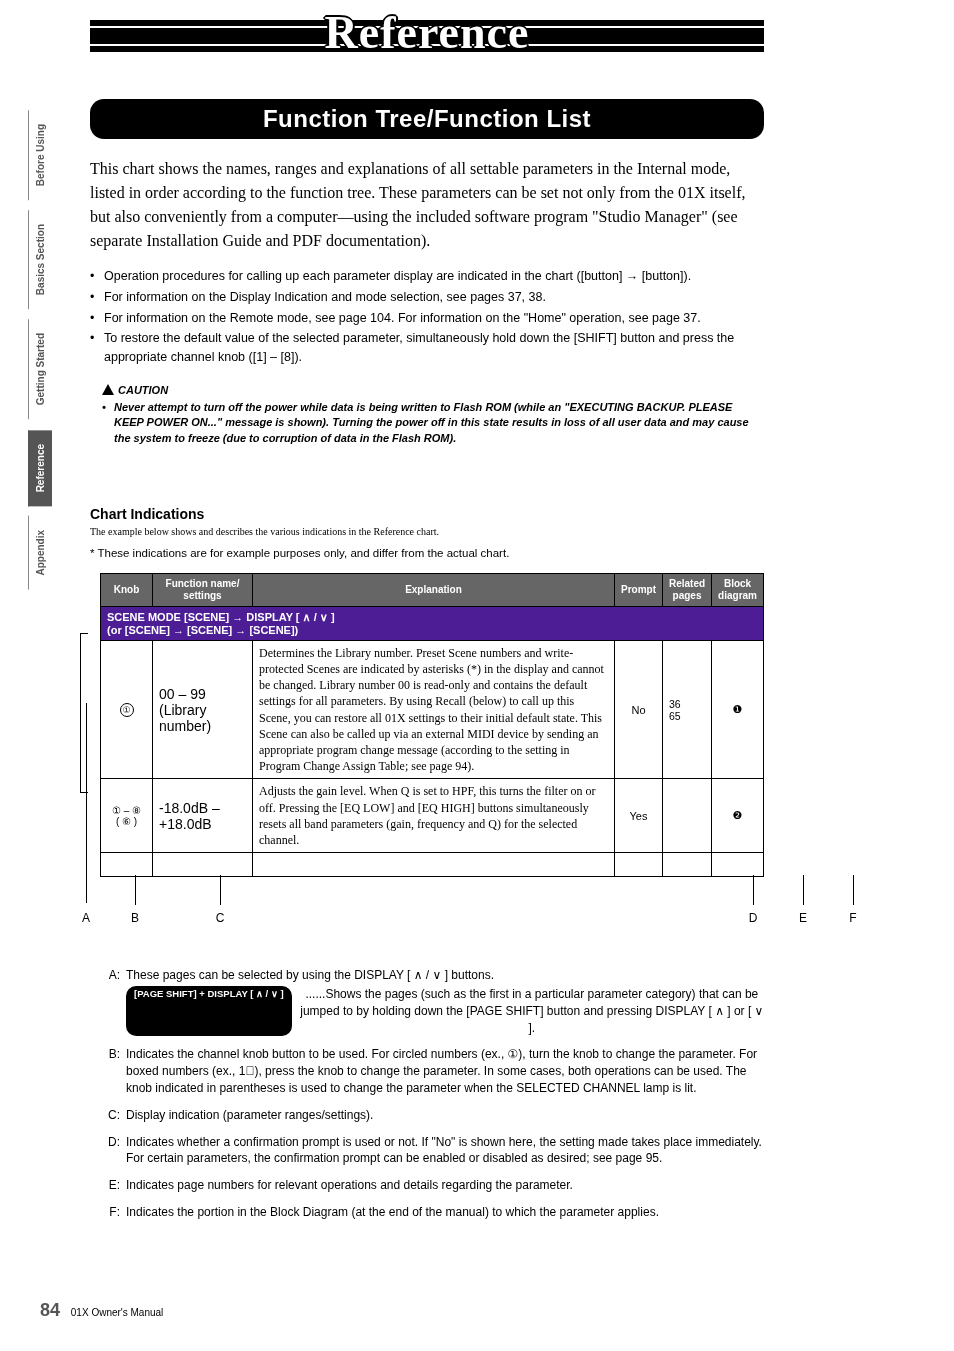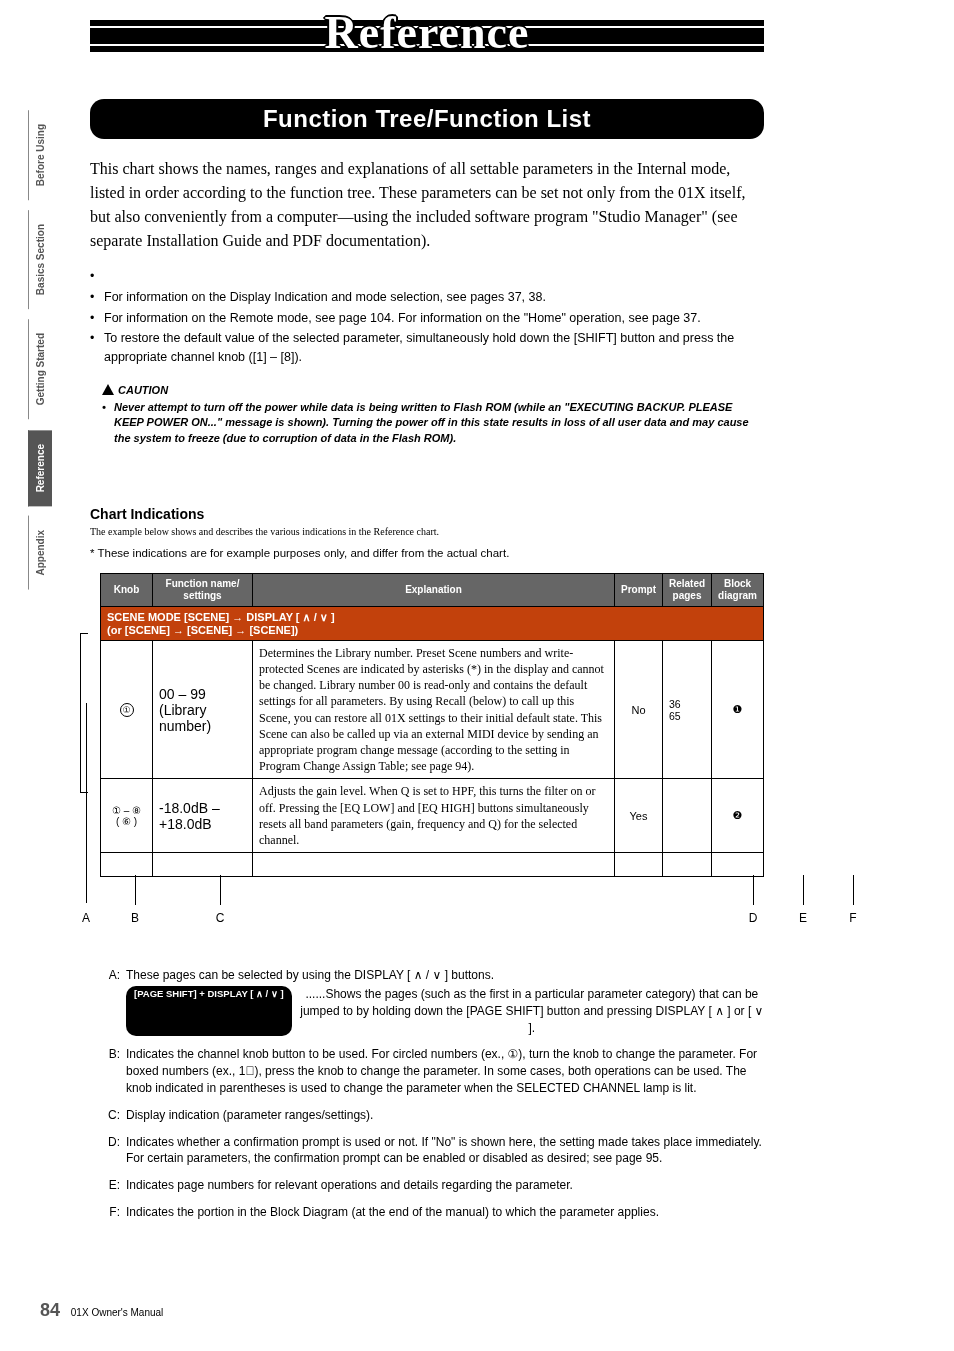--- a/index.html
+++ b/index.html
@@ -152,21 +152,21 @@
   }
   table.ref th {
     background: #666;
     color: #fff;
     font-weight: bold;
     text-align: center;
     font-size: 10px;
     line-height: 1.2;
   }
   .mode-row td {
-    background: #c2410c;
+    background: #4c1d95;
     color: #fff;
     font-weight: bold;
     font-size: 11px;
     padding: 5px 8px;
   }
   .lib-row td.lib-left {
     font-weight: bold;
     font-size: 11px;
     padding: 5px 8px;
   }
@@ -276,20 +276,21 @@
   </div>
   <div class="main-title">Reference</div>
 
   <div class="section-bar">Function Tree/Function List</div>
 
   <p class="intro">This chart shows the names, ranges and explanations of all settable parameters in the Internal mode, listed in order according to the function tree.  These parameters can be set not only from the 01X itself, but also conveniently from a computer—using the included software program "Studio Manager" (see separate Installation Guide and PDF documentation).</p>
 
   <div class="bullet-block">
     <div class="item">
         <span class="dot">•</span>
+        <span>Operation procedures for calling up each parameter display are indicated in the chart ([button] → [button]).</span>
       </div>
     <div class="item">
         <span class="dot">•</span>
         <span>For information on the Display Indication and mode selection, see pages 37, 38.</span>
       </div>
     <div class="item">
         <span class="dot">•</span>
         <span>For information on the Remote mode, see page 104. For information on the "Home" operation, see page 37.</span>
       </div>
     <div class="item">

